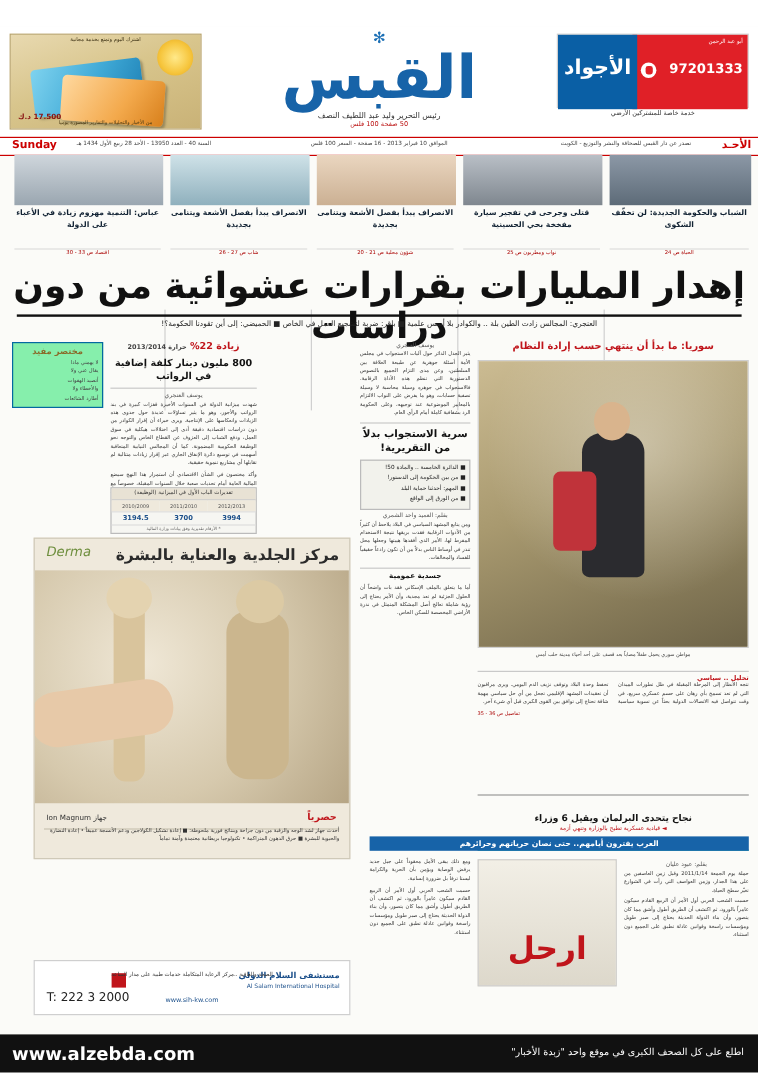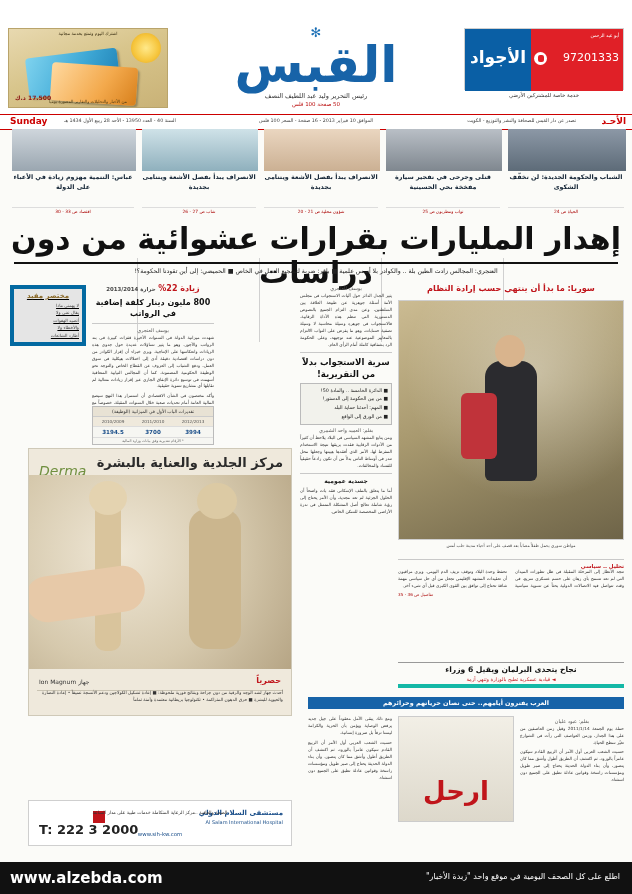--- a/index.html
+++ b/index.html
@@ -33,21 +33,21 @@
     font-size:50px;line-height:52px;color:#1763a8;font-weight:bold;letter-spacing:-2px;
     font-family:"DejaVu Sans","Liberation Sans",sans-serif;
   }
   .logo-sub{font-size:6.5px;color:#333;margin-top:1px;}
   .logo-sub2{font-size:5.5px;color:#b11;margin-top:1px;}
   .ad-right{
     position:absolute;right:8px;top:6px;width:160px;height:62px;background:#fff;
     border:1px solid #cfcfcf;box-sizing:border-box;
   }
   .ad-right .red{position:absolute;right:0;top:0;width:96px;height:62px;background:#e02027;}
-  .ad-right .phone{position:absolute;right:4px;top:22px;color:#fff;font-size:11px;font-weight:normal;direction:ltr;}
+  .ad-right .phone{position:absolute;right:4px;top:22px;color:#fff;font-size:11px;font-weight:bold;direction:ltr;}
   .ad-right .phicon{position:absolute;right:76px;top:23px;width:13px;height:13px;border-radius:50%;background:#fff;}
   .ad-right .phicon:after{content:"";position:absolute;left:3.5px;top:3px;width:6px;height:7px;background:#e02027;border-radius:2px;}
   .ad-right .blue{position:absolute;left:0;top:0;width:66px;height:62px;background:#0a5fa5;}
   .ad-right .bluetxt{position:absolute;left:4px;top:18px;width:58px;text-align:center;color:#fff;font-size:17px;font-weight:bold;}
   .ad-right .ar1{position:absolute;right:4px;top:4px;font-size:4.6px;color:#fff;}
   .ad-right-cap{position:absolute;right:8px;top:70px;width:160px;text-align:center;font-size:5.4px;color:#333;}
   
   .datebar{position:absolute;top:114px;left:0;width:632px;height:14px;border-top:1px solid #c00;border-bottom:1px solid #c00;background:#fff;}
   .datebar .sunday{position:absolute;left:10px;top:1px;font-size:9px;color:#c00;font-weight:bold;}
   .datebar .left-info{position:absolute;left:64px;top:3px;font-size:4.8px;color:#444;}
@@ -68,53 +68,53 @@
   .headrule{position:absolute;top:262px;left:14px;width:604px;height:2px;background:#111;}
   .subhead{position:absolute;top:266px;left:14px;width:604px;font-size:6.2px;color:#222;text-align:center;line-height:1.6;}
   
   .col{position:absolute;box-sizing:border-box;}
   .kick{font-size:8px;font-weight:bold;color:#111;line-height:1.45;text-align:center;}
   .kick .red{color:#c0151b;text-align:center;}
   .ltxt{font-size:4.3px;color:#333;line-height:1.62;text-align:justify;}
   .byline{font-size:5px;color:#555;text-align:center;margin:2px 0;}
   .rule{height:1px;background:#c9c9c9;margin:3px 0;}
   
-  .boxk{border:4px solid #0369a1;background:#e5e5e5;box-sizing:border-box;padding:3px;text-decoration:underline;}
+  .boxk{border:1px solid #0369a1;background:#86efac;box-sizing:border-box;padding:3px;}
   .boxk .t{font-size:7px;color:#8a6a2a;font-weight:bold;text-align:center;margin-bottom:2px;}
   .boxk .l{font-size:4.4px;color:#444;line-height:1.7;text-align:right;}
   .tablebox{border:1px solid #bbb;box-sizing:border-box;background:#f6f6f2;}
   .tablebox .th{background:#e8e2d4;font-size:4.6px;color:#333;text-align:center;padding:2px 0;border-bottom:1px solid #ccc;}
   .tablebox .tr{display:flex;border-bottom:1px solid #ddd;}
   .tablebox .td{flex:1;text-align:center;font-size:5.6px;color:#1b4f8a;padding:2px 0;font-weight:bold;}
   .tablebox .hd{flex:1;text-align:center;font-size:4.2px;color:#555;padding:2px 0;background:#efe9dc;}
   
   .photo{position:absolute;box-sizing:border-box;overflow:hidden;}
   .cap{font-size:4.2px;color:#444;text-align:center;line-height:1.5;}
   
   .redhead{font-size:8.2px;font-weight:bold;color:#c0151b;text-align:center;line-height:1.4;}
   .blackhead{font-size:8.6px;font-weight:bold;color:#111;text-align:center;line-height:1.4;}
   .bluebar{background:#1763a8;color:#fff;font-size:6.4px;text-align:center;padding:2px 0;font-weight:bold;}
   
   .bul{border:1px solid #bbb;background:#f2f2ec;padding:3px;box-sizing:border-box;}
   .bul div{font-size:4.8px;color:#222;line-height:1.8;}
   
   .skinad{position:absolute;border:1px solid #cfc9b8;box-sizing:border-box;background:#efe9dc;overflow:hidden;}
   .skinad .title{position:absolute;top:6px;right:8px;font-size:13px;color:#2b2b2b;font-weight:bold;}
-  .skinad .brand{position:absolute;top:14px;left:10px;font-size:14px;color:#6f8f3f;font-style:italic;}
+  .skinad .brand{position:absolute;top:4px;left:10px;font-size:11px;color:#6f8f3f;font-style:italic;}
   .skinad .imgarea{position:absolute;top:26px;left:0;right:0;bottom:46px;background:#e6e0d2;}
   .skinad .excl{position:absolute;bottom:30px;right:10px;font-size:8px;color:#c0151b;font-weight:bold;}
   .skinad .excl2{position:absolute;bottom:30px;left:10px;font-size:6px;color:#333;}
   .skinad .ln{position:absolute;bottom:24px;left:8px;right:8px;height:1px;background:#c9c3b2;}
   .skinad .b1{position:absolute;bottom:12px;right:8px;left:8px;font-size:4.4px;color:#333;text-align:right;line-height:1.6;}
   
   .hosp{position:absolute;border:1px solid #cfcfcf;background:#fff;box-sizing:border-box;}
   .hosp .name{position:absolute;right:8px;top:8px;font-size:7px;color:#1b4f8a;font-weight:bold;}
   .hosp .name2{position:absolute;right:8px;top:18px;font-size:5px;color:#1b4f8a;}
   .hosp .mid{position:absolute;left:0;right:0;top:8px;text-align:center;font-size:4.6px;color:#333;line-height:1.6;}
-  .hosp .tel{position:absolute;left:10px;bottom:8px;font-size:13px;color:#222;font-weight:bold;direction:ltr;}
+  .hosp .tel{position:absolute;left:10px;bottom:8px;font-size:10px;color:#222;font-weight:normal;direction:ltr;}
   .hosp .web{position:absolute;left:0;right:0;bottom:8px;text-align:center;font-size:5.4px;color:#1b4f8a;direction:ltr;}
   .hosp .leaf{position:absolute;left:64px;top:10px;width:12px;height:12px;background:#c0151b;}
   
   .bottombar{position:absolute;left:0;bottom:0;width:632px;height:32px;background:#111;}
   .bottombar .url{position:absolute;left:10px;top:7px;font-size:15px;font-weight:bold;color:#fff;direction:ltr;}
   .bottombar .msg{position:absolute;right:12px;top:10px;font-size:8px;color:#fff;}
   
   .pic-crowd{background:linear-gradient(#8c98a6,#5d6b78);}
   .pic-face{background:linear-gradient(#cfd6dc,#9aa6b0);}
   .pic-news{background:linear-gradient(#b9bfc6,#7f878f);}
@@ -276,21 +276,21 @@
   </div>
   <div class="cap" style="position:absolute;left:398px;top:543px;width:226px;">مواطن سوري يحمل طفلاً مصاباً بعد قصف على أحد أحياء مدينة حلب أمس</div>
 
   <div style="position:absolute;left:398px;top:556px;width:226px;">
     <div class="rule"></div>
     <div style="font-size:5.4px;color:#c0151b;font-weight:bold;text-align:right;">تحليل .. سياسي</div>
     <div class="ltxt" style="column-count:2;column-gap:8px;">تتجه الأنظار إلى المرحلة المقبلة في ظل تطورات الميدان التي لم تعد تسمح بأي رهان على حسم عسكري سريع، في وقت تتواصل فيه الاتصالات الدولية بحثاً عن تسوية سياسية تحفظ وحدة البلاد وتوقف نزيف الدم اليومي. ويرى مراقبون أن تعقيدات المشهد الإقليمي تجعل من أي حل سياسي مهمة شاقة تحتاج إلى توافق بين القوى الكبرى قبل أي شيء آخر.</div>
     <div style="font-size:4.2px;color:#a00;text-align:left;margin-top:2px;">تفاصيل ص 36 - 35</div>
   </div>
 
-  <div style="position:absolute;left:398px;top:662px;width:226px;border-top:1px solid #999;border-bottom:4px solid #14b8a6;padding:2px 0;">
+  <div style="position:absolute;left:398px;top:662px;width:226px;border-top:1px solid #999;border-bottom:1px solid #14b8a6;padding:14px 0;">
     <div style="font-size:7.6px;font-weight:bold;color:#111;text-align:center;">نجاح يتحدى البرلمان ويقيل 6 وزراء</div>
     <div style="font-size:5px;color:#c0151b;text-align:center;margin-top:2px;">◄ قيادية عسكرية تطيح بالوزارة وتنهي أزمة</div>
   </div>
 
   <div style="position:absolute;left:308px;top:697px;width:316px;">
     <div class="bluebar">العرب يفترون أيامهم.. حتى نصان حرياتهم وحرائرهم</div>
   </div>
 
   <div class="photo pic-sign" style="left:398px;top:716px;width:116px;height:106px;border:1px solid #ccc;">
     <div style="position:absolute;left:0;top:0;right:0;bottom:0;background:linear-gradient(#f2efe6,#ddd8cb);"></div>
@@ -334,16 +334,16 @@
     <div class="mid">الصحة والعافية ..مركز الرعاية المتكاملة
 خدمات طبية على مدار الساعة</div>
     <div class="tel">T: 222 3 2000</div>
     <div class="web">www.sih-kw.com</div>
   </div>
 
   <div class="bottombar">
     <div class="url">
       <span>www.alzebda.com</span>
     </div>
-    <div class="msg">اطلع على كل الصحف اليومية في موقع واحد "زبدة الأخبار"</div>
+    <div class="msg">اطلع على كل الصحف الكبرى في موقع واحد "زبدة الأخبار"</div>
   </div>
 
 </div>
 
 </body></html>

